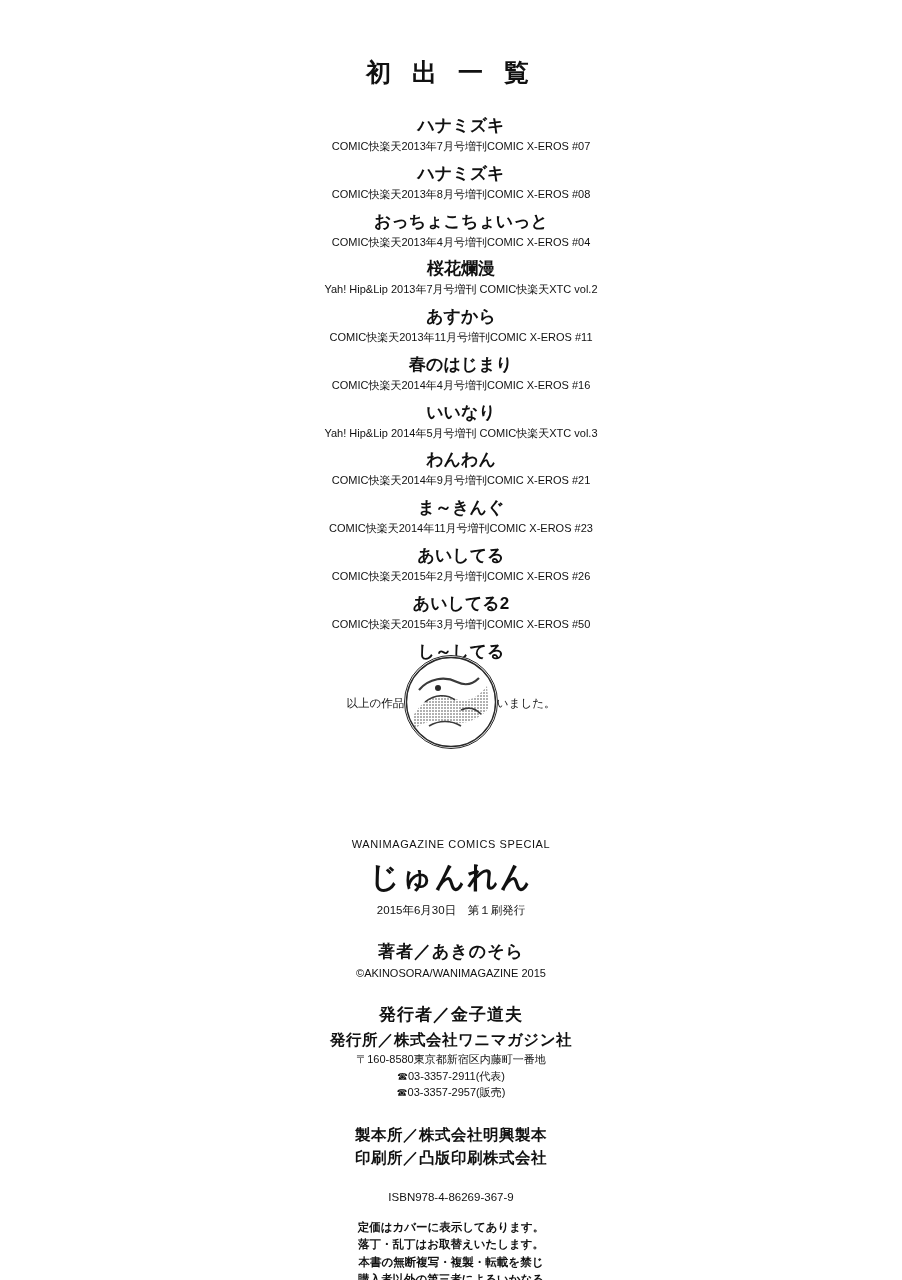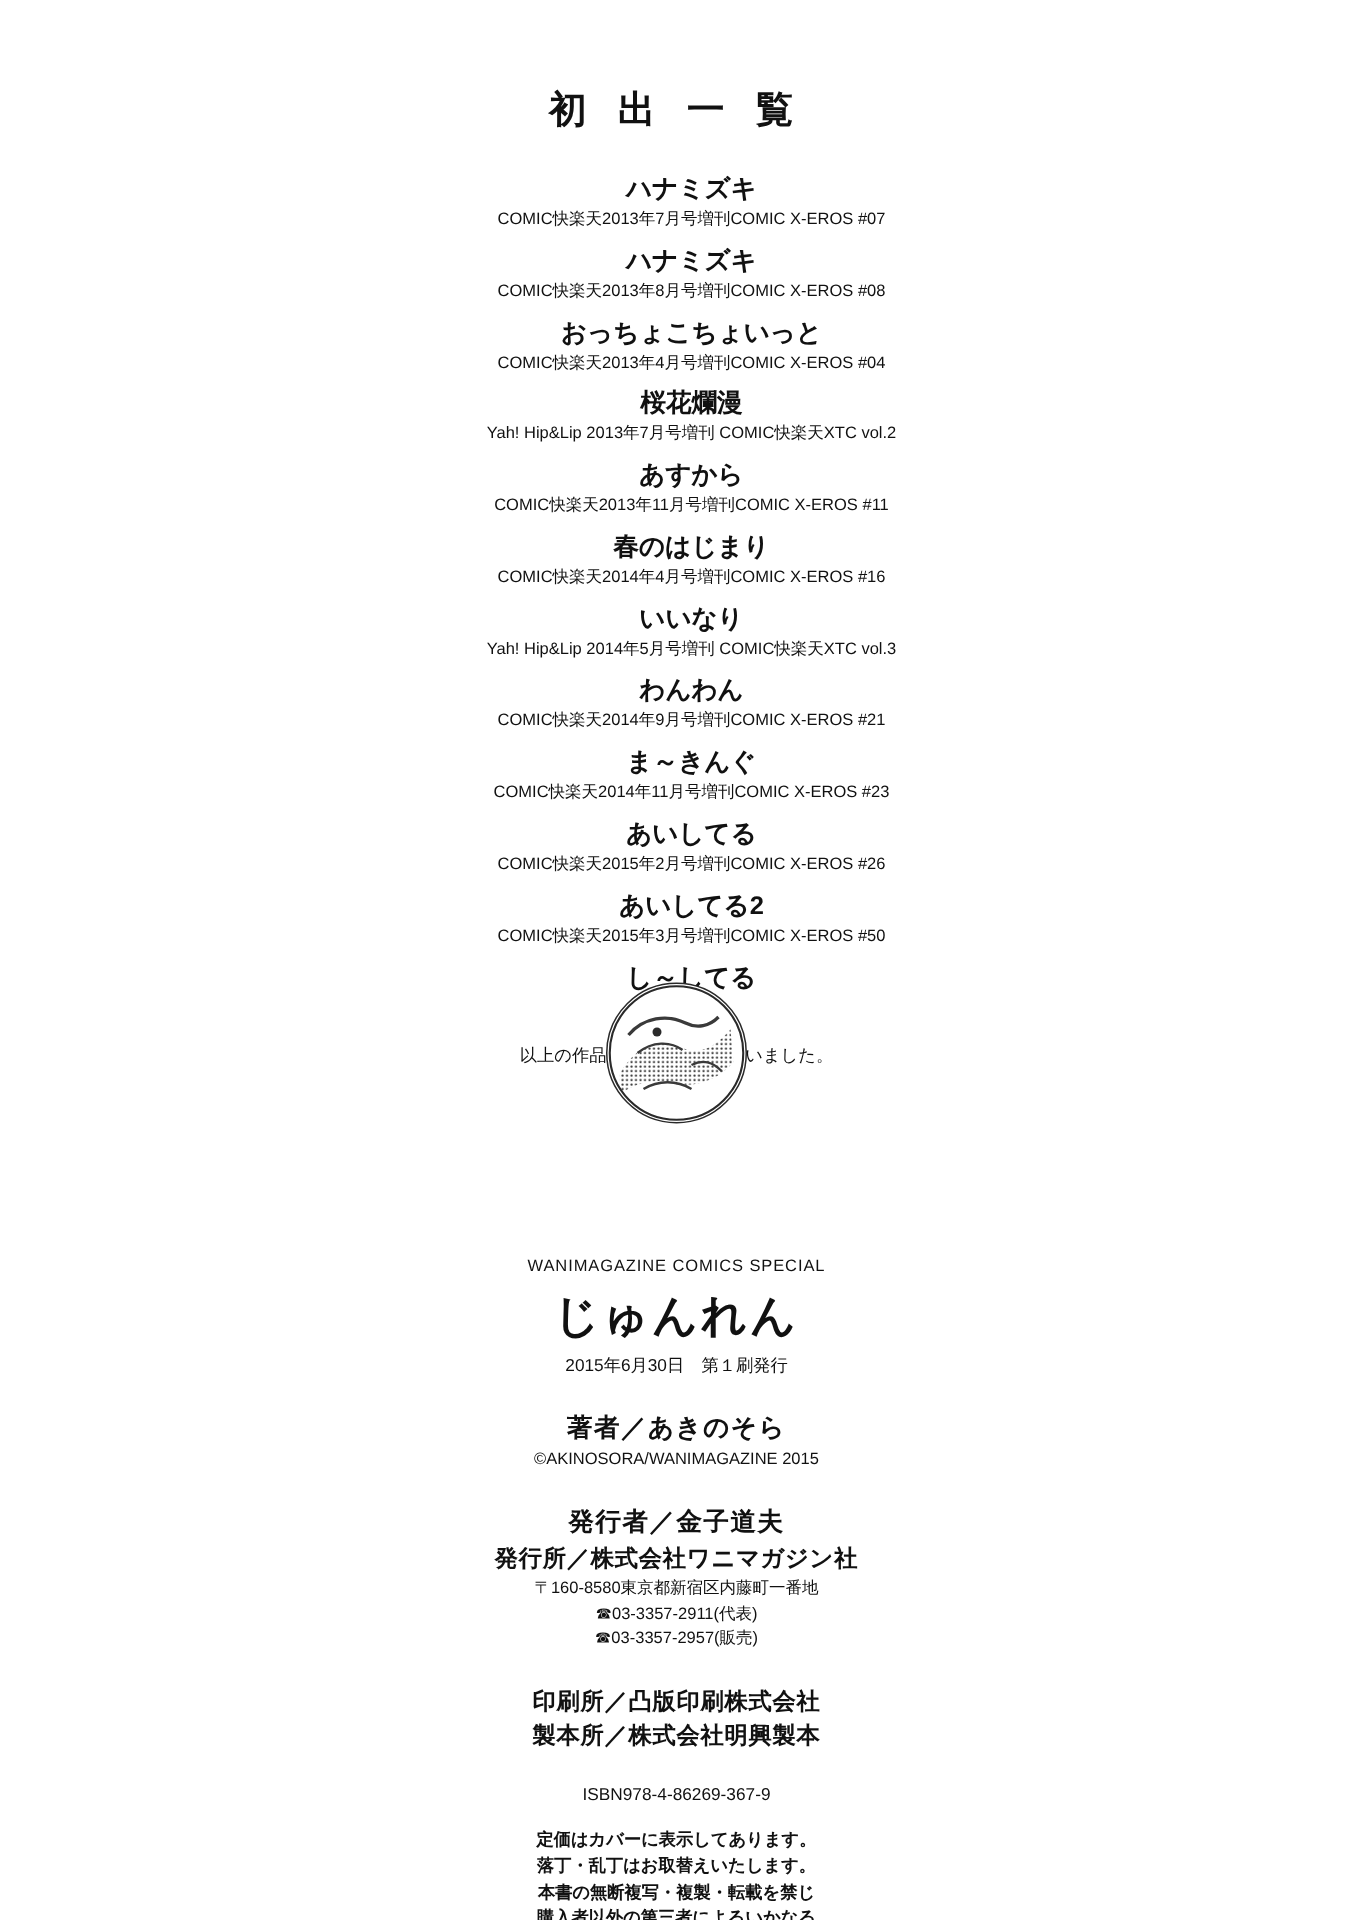--- a/index.html
+++ b/index.html
@@ -254,22 +254,22 @@
 
     <div class="block">
       <div class="b-strong">発行者／金子道夫</div>
       <div class="b-mid">発行所／株式会社ワニマガジン社</div>
       <div class="b-small">〒160-8580東京都新宿区内藤町一番地</div>
       <div class="b-small">☎03-3357-2911(代表)</div>
       <div class="b-small">☎03-3357-2957(販売)</div>
     </div>
 
     <div class="block">
+      <div class="b-mid">製本所／株式会社明興製本</div>
       <div class="b-mid">印刷所／凸版印刷株式会社</div>
-      <div class="b-mid">製本所／株式会社明興製本</div>
     </div>
 
     <div class="isbn">ISBN978-4-86269-367-9</div>
 
     <div class="legal">
       <div>定価はカバーに表示してあります。</div>
       <div>落丁・乱丁はお取替えいたします。</div>
       <div>本書の無断複写・複製・転載を禁じ</div>
       <div>購入者以外の第三者によるいかなる</div>
 

